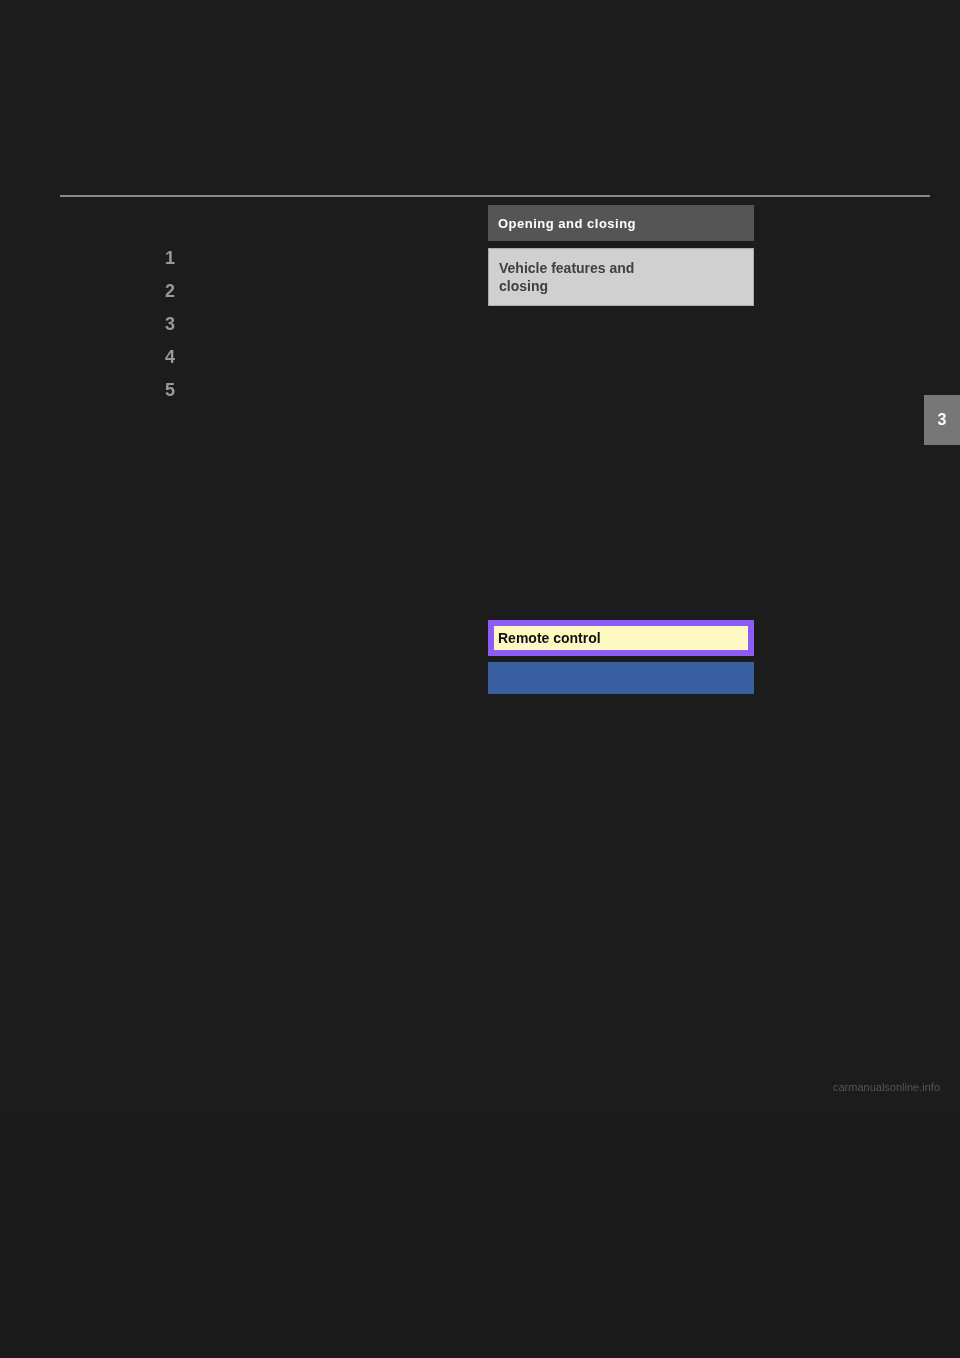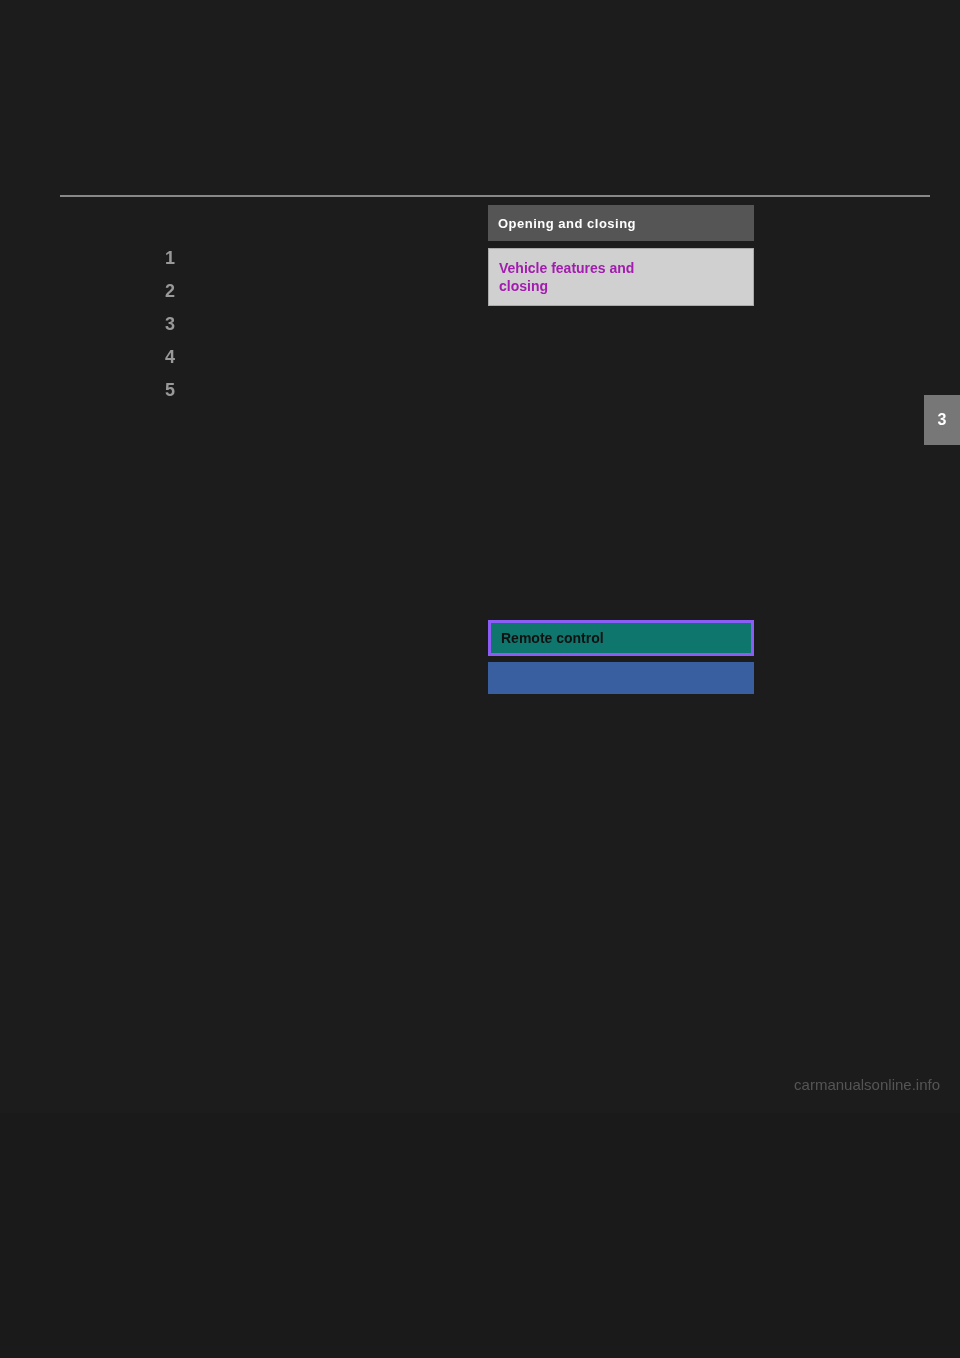--- a/index.html
+++ b/index.html
@@ -62,21 +62,21 @@
       width: 266px;
       height: 58px;
       background-color: #d0d0d0;
       border: 1px solid #aaa;
       display: flex;
       align-items: center;
       padding: 0 10px;
     }
 
     .vehicle-features-box span {
-      color: #a21caf;
+      color: #404040;
       font-size: 14px;
       font-weight: bold;
       line-height: 1.3;
     }
 
     
     .chapter-numbers {
       position: absolute;
       top: 248px;
       left: 165px;
@@ -109,25 +109,25 @@
       font-weight: bold;
     }
 
     
     .remote-control-box {
       position: absolute;
       top: 620px;
       left: 488px;
       width: 266px;
       height: 36px;
-      background-color: #0f766e;
-      border: 3px solid #8b5cf6;
-      display: flex;
-      align-items: center;
-      padding: 0 10px;
+      background-color: #fef9c3;
+      border: 6px solid #8b5cf6;
+      display: flex;
+      align-items: center;
+      padding: 0 4px;
     }
 
     .remote-control-box span {
       color: #111;
       font-size: 14px;
       font-weight: bold;
     }
 
     
     .blue-bar {
@@ -146,21 +146,21 @@
       color: #aac0e0;
       font-size: 11px;
     }
 
     
     .watermark {
       position: absolute;
       bottom: 20px;
       right: 20px;
       color: #555;
-      font-size: 15px;
+      font-size: 11px;
     }
   </style>
 </head>
 <body>
 
 <div class="page">
 
   <div class="top-rule"></div>
 
   <div class="opening-closing-box">

